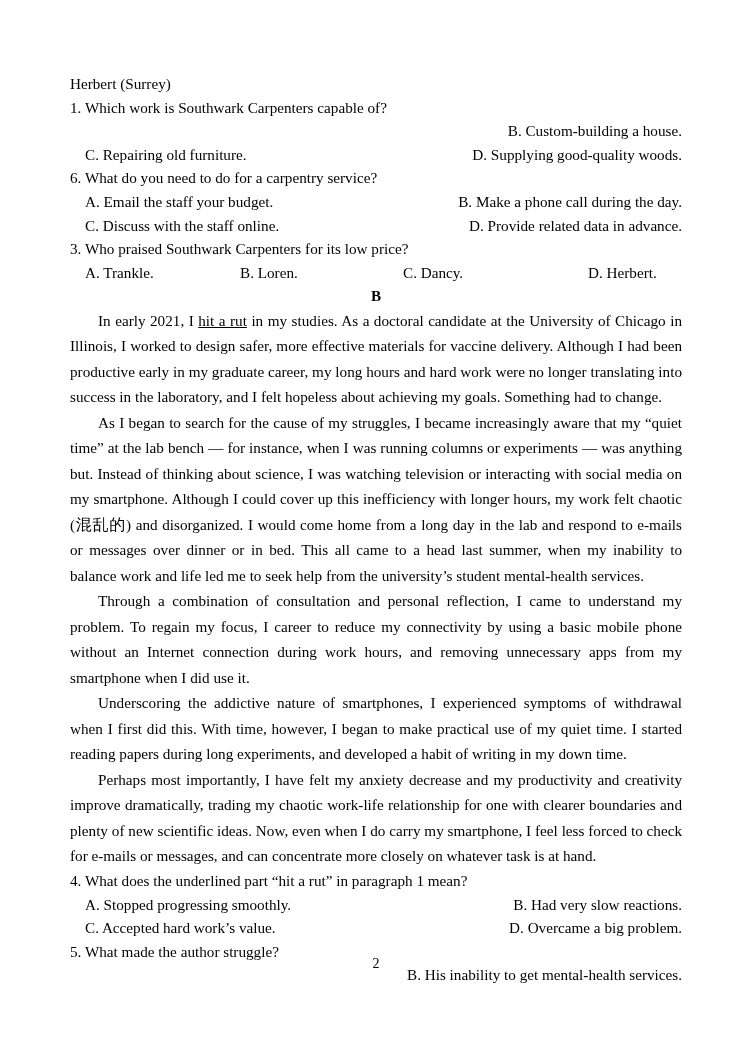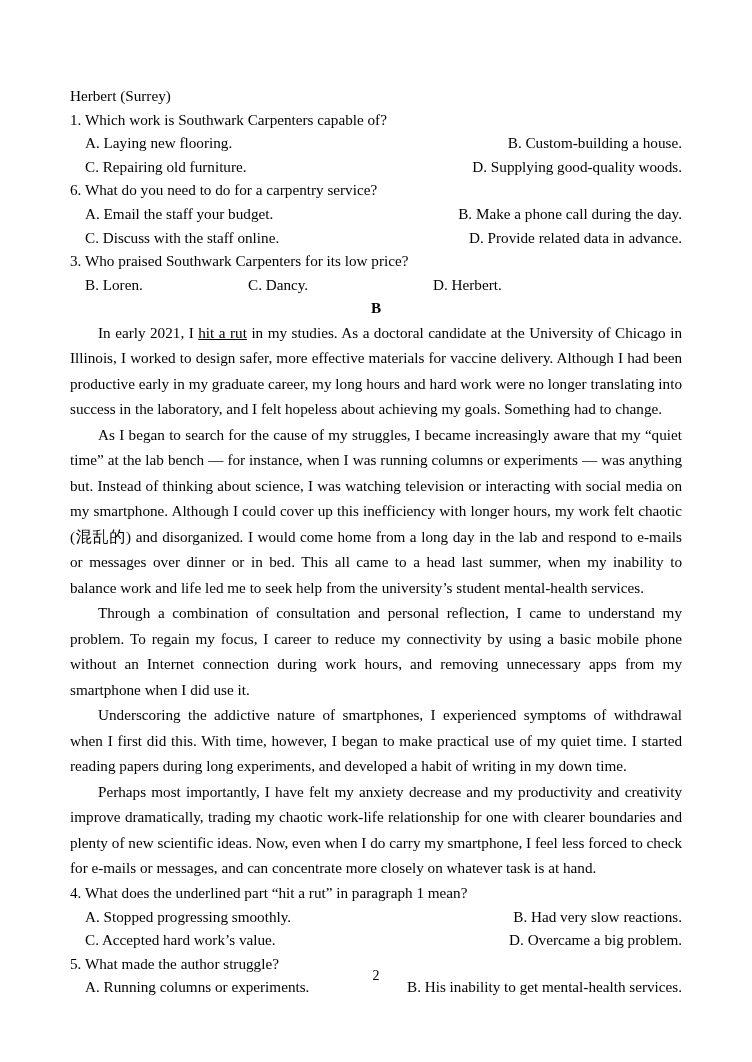--- a/index.html
+++ b/index.html
@@ -15,21 +15,20 @@
     color: #000000;
     overflow: hidden;
   }
   .page {
     position: absolute;
     left: 0;
     top: 0;
     width: 752px;
     height: 788px;
     background: #ffffff;
-    margin-top: 12px;
   }
   .content {
     position: absolute;
     left: 70px;
     top: 72px;
     width: 612px;
   }
 
   
   .line {
@@ -104,40 +103,40 @@
 </head>
 <body>
 
 <div class="page">
   <div class="content">
 
     <div class="line">Herbert (Surrey)</div>
 
     <div class="qtext">1. Which work is Southwark Carpenters capable of?</div>
     <div class="opt-row">
-      <span class="col-a">A. Laying new flooring.</span>
       <span class="col-b">B. Custom-building a house.</span>
     </div>
     <div class="opt-row">
       <span class="col-a">C. Repairing old furniture.</span>
       <span class="col-b">D. Supplying good-quality woods.</span>
     </div>
 
     <div class="qtext">6. What do you need to do for a carpentry service?</div>
     <div class="opt-row">
       <span class="col-a">A. Email the staff your budget.</span>
       <span class="col-b">B. Make a phone call during the day.</span>
     </div>
     <div class="opt-row">
       <span class="col-a">C. Discuss with the staff online.</span>
       <span class="col-b">D. Provide related data in advance.</span>
     </div>
 
     <div class="qtext">3. Who praised Southwark Carpenters for its low price?</div>
     <div class="opt-row4">
+      <span class="c1">A. Trankle.</span>
       <span class="c2">B. Loren.</span>
       <span class="c3">C. Dancy.</span>
       <span class="c4">D. Herbert.</span>
     </div>
 
     <div class="section-letter">B</div>
 
     <p class="para"><span>In early 2021, I </span><span class="underlined">hit a rut</span><span> in my studies. As a doctoral candidate at the University of Chicago in Illinois, I worked to design safer, more effective materials for vaccine delivery. Although I had been productive early in my graduate career, my long hours and hard work were no longer translating into success in the laboratory, and I felt hopeless about achieving my goals. Something had to change.</span></p>
 
     <p class="para"><span>As I began to search for the cause of my struggles, I became increasingly aware that my “quiet time” at the lab bench — for instance, when I was running columns or experiments — was anything but. Instead of thinking about science, I was watching television or interacting with social media on my smartphone. Although I could cover up this inefficiency with longer hours, my work felt chaotic (</span><span class="cn">混乱的</span><span>) and disorganized. I would come home from a long day in the lab and respond to e-mails or messages over dinner or in bed. This all came to a head last summer, when my inability to balance work and life led me to seek help from the university’s student mental-health services.</span></p>
@@ -153,20 +152,19 @@
       <span class="col-a">A. Stopped progressing smoothly.</span>
       <span class="col-b">B. Had very slow reactions.</span>
     </div>
     <div class="opt-row">
       <span class="col-a">C. Accepted hard work’s value.</span>
       <span class="col-b">D. Overcame a big problem.</span>
     </div>
 
     <div class="qtext">5. What made the author struggle?</div>
     <div class="opt-row">
-      <span class="col-a">A. Running columns or experiments.</span>
       <span class="col-b">B. His inability to get mental-health services.</span>
     </div>
 
   </div>
 
   <div class="page-number">2</div>
 </div>
 
 </body></html>

